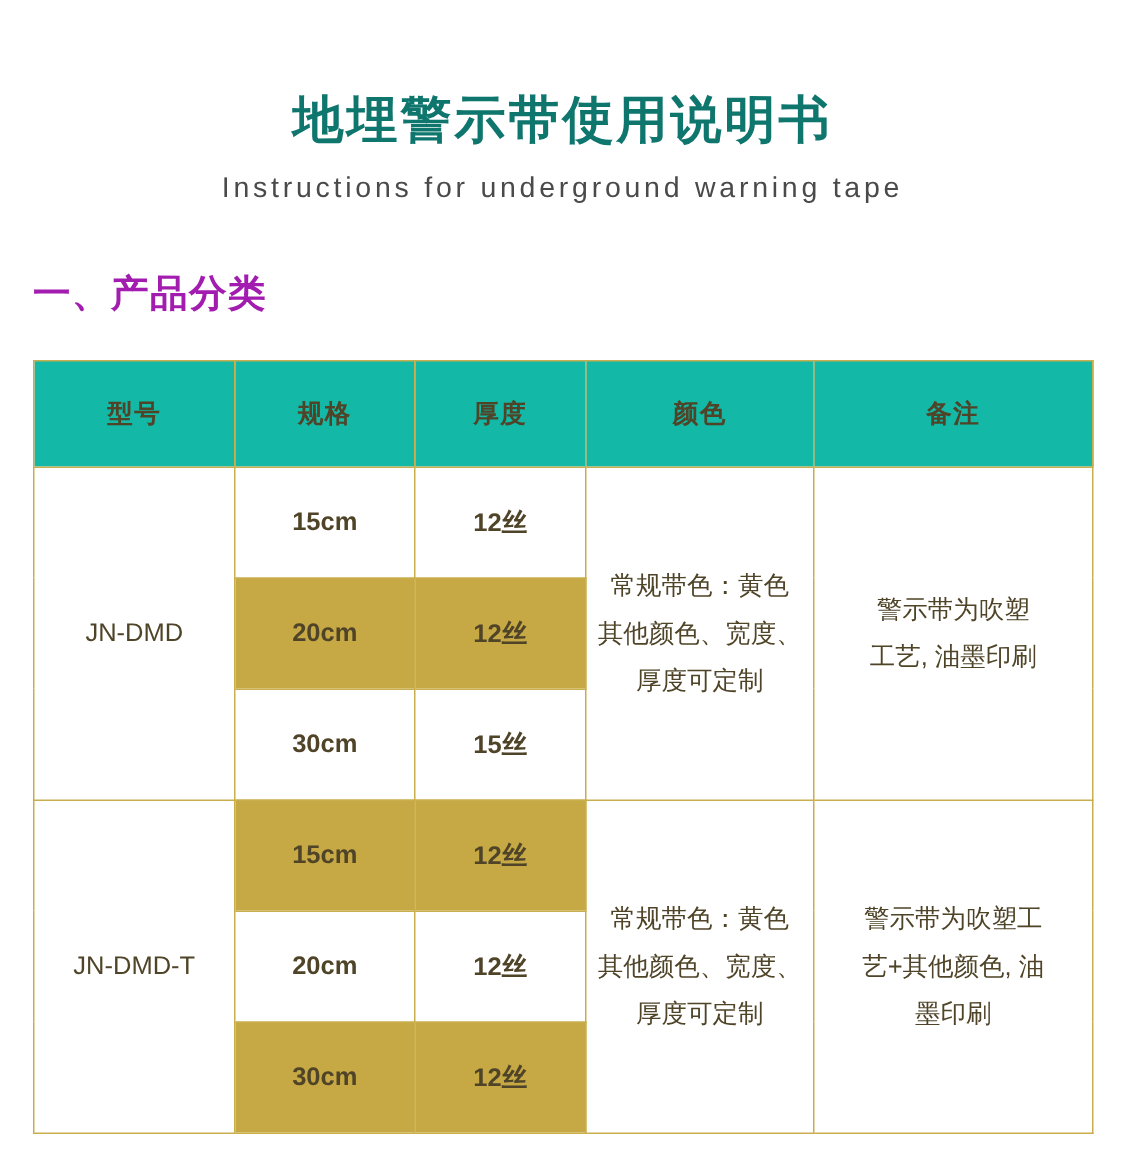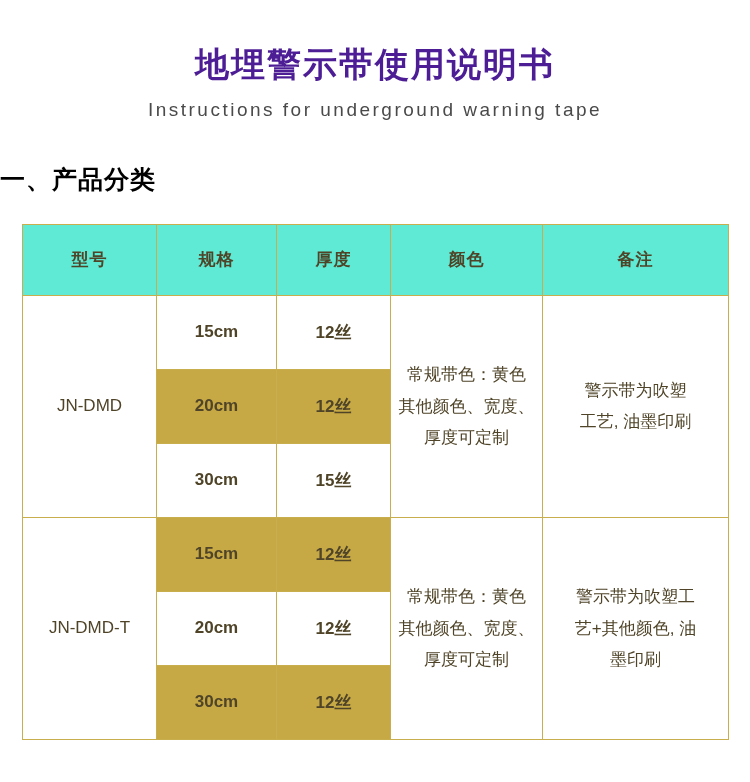--- a/index.html
+++ b/index.html
@@ -18,57 +18,58 @@
     position: relative;
     width: 750px;
     height: 782px;
     box-sizing: border-box;
   }
   .title-zh {
     text-align: center;
     font-size: 34px;
     font-weight: bold;
     letter-spacing: 2px;
-    color: #4c1d95;
-    padding-top: 44px;
+    color: #0f766e;
+    padding-top: 60px;
     line-height: 1.2;
   }
   .title-en {
     text-align: center;
     font-size: 19px;
     letter-spacing: 2.5px;
     color: #4a4a4a;
     margin-top: 14px;
     font-weight: 400;
   }
   .section-heading {
     margin-top: 42px;
+    margin-left: 22px;
     font-size: 25px;
     font-weight: bold;
-    color: #000000;
+    color: #a21caf;
     letter-spacing: 1px;
   }
   .table-wrap {
     margin: 28px 22px 0 22px;
   }
   table.spec {
     border-collapse: collapse;
     width: 706px;
     table-layout: fixed;
   }
   table.spec td, table.spec th {
     border: 1px solid #c9ae4e;
     text-align: center;
     vertical-align: middle;
     font-size: 17px;
     color: #4f4428;
     padding: 0;
   }
   thead th {
-    background: #5eead4;
+    background: #14b8a6;
     color: #ffffff;
     font-weight: bold;
     font-size: 20px;
     height: 70px;
     letter-spacing: 1px;
   }
   td.model {
     font-size: 19px;
     color: #7a6726;
     font-weight: normal;

